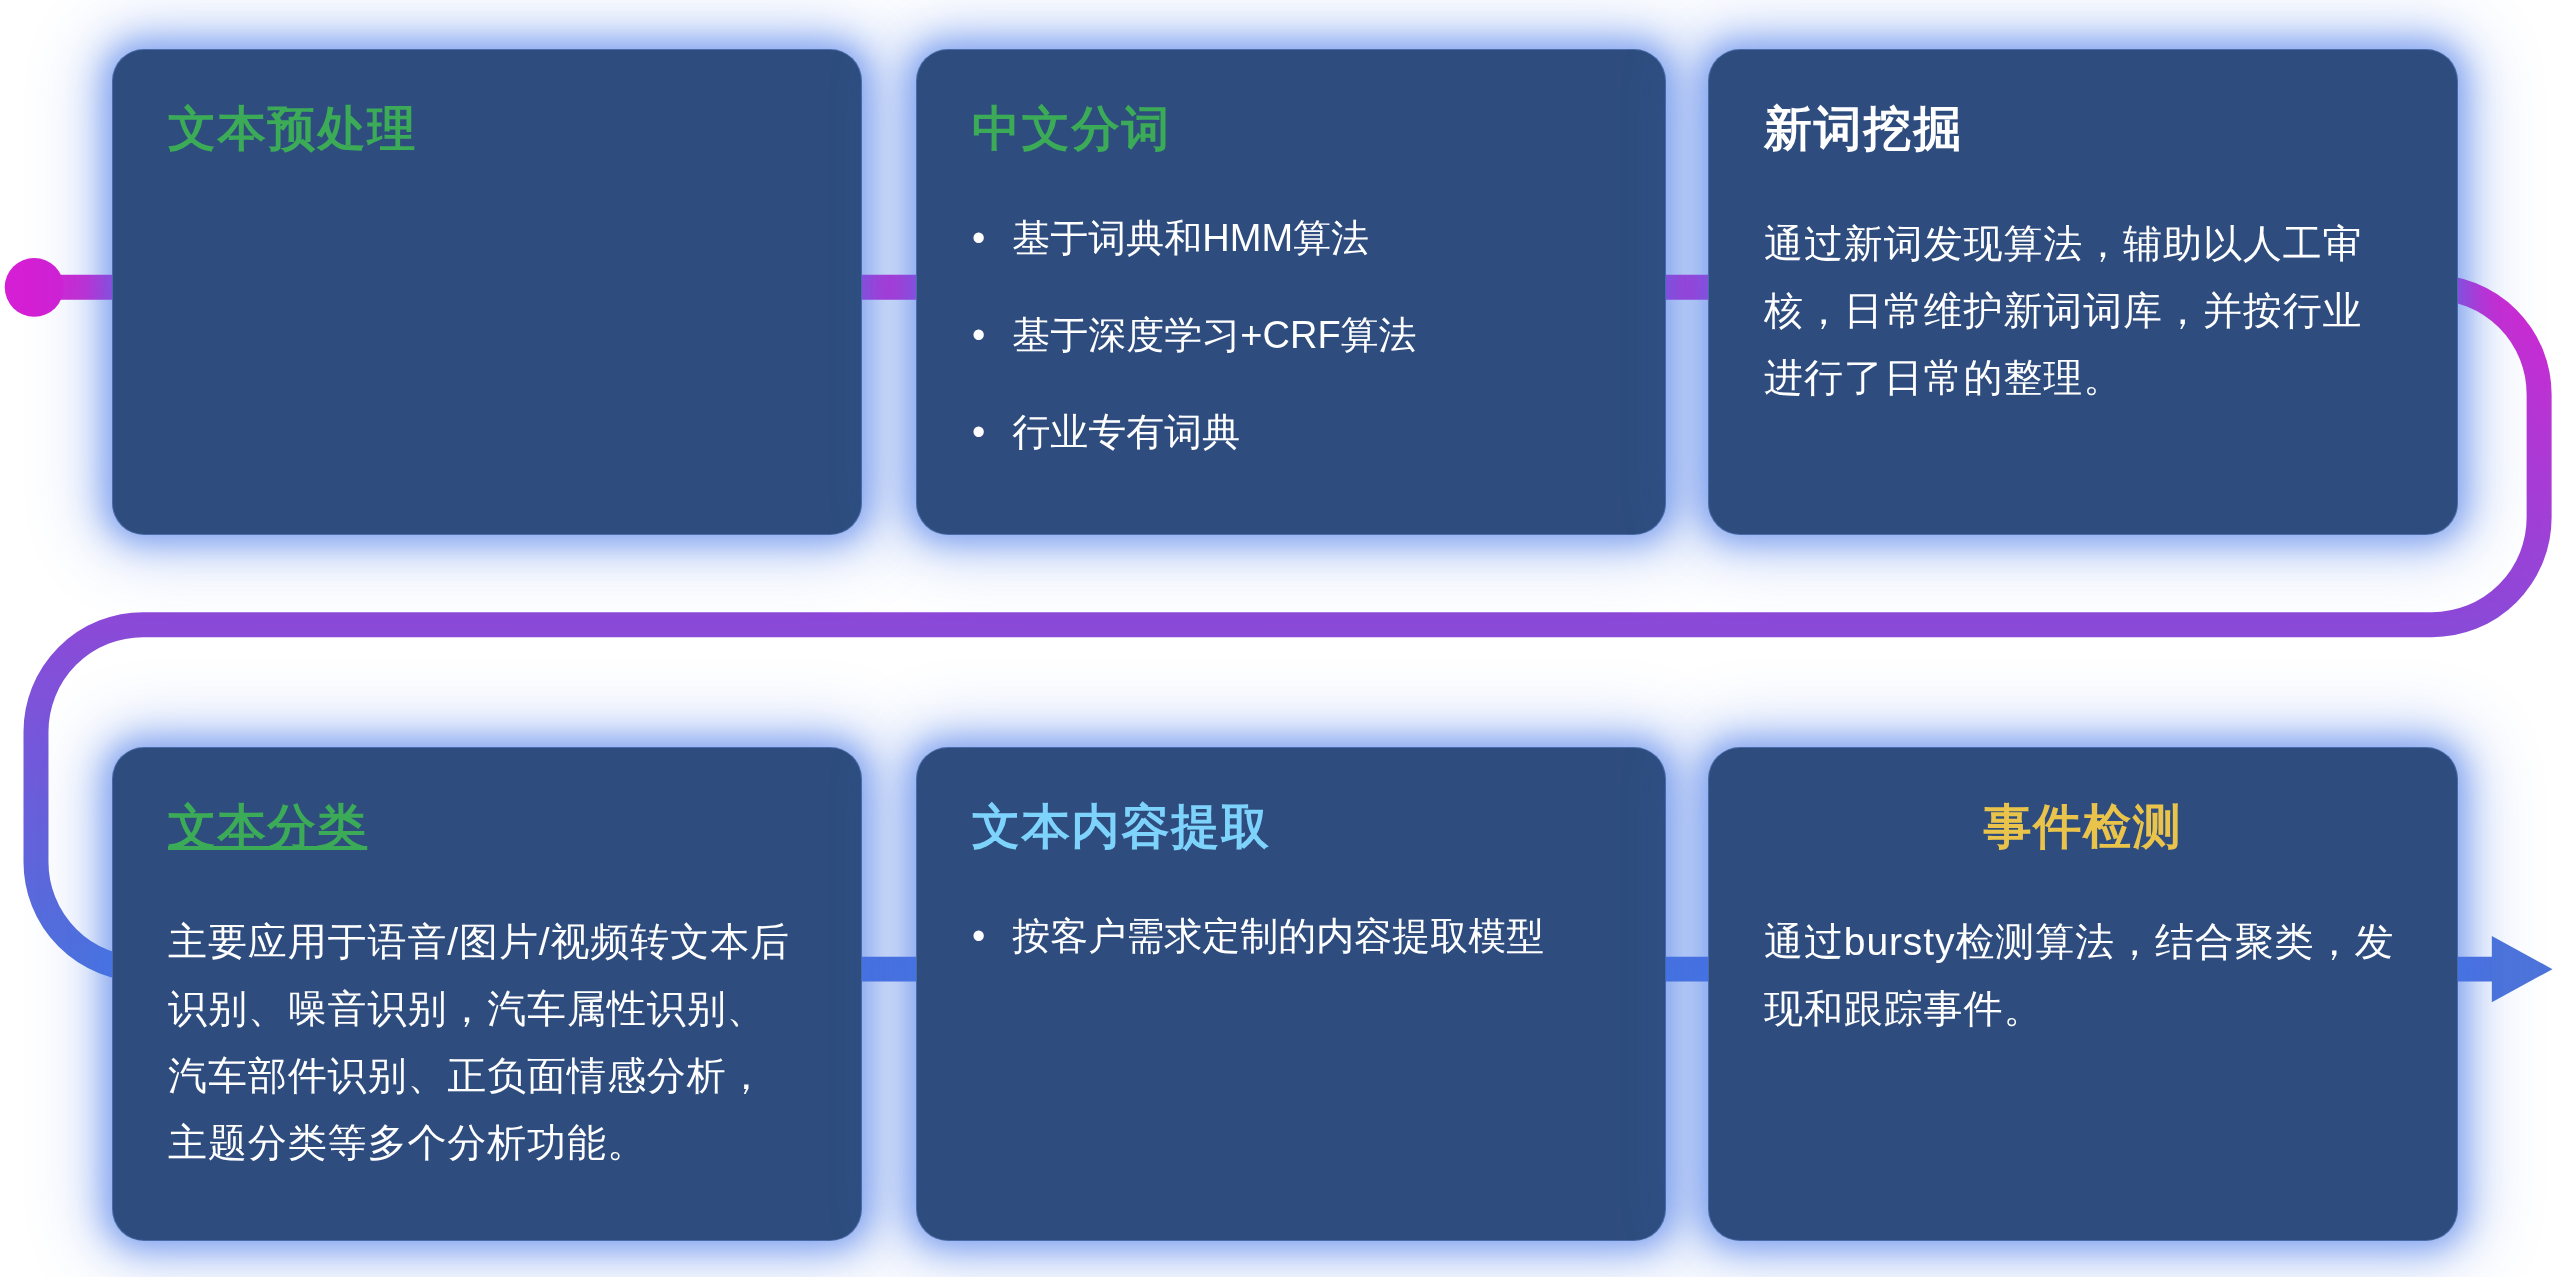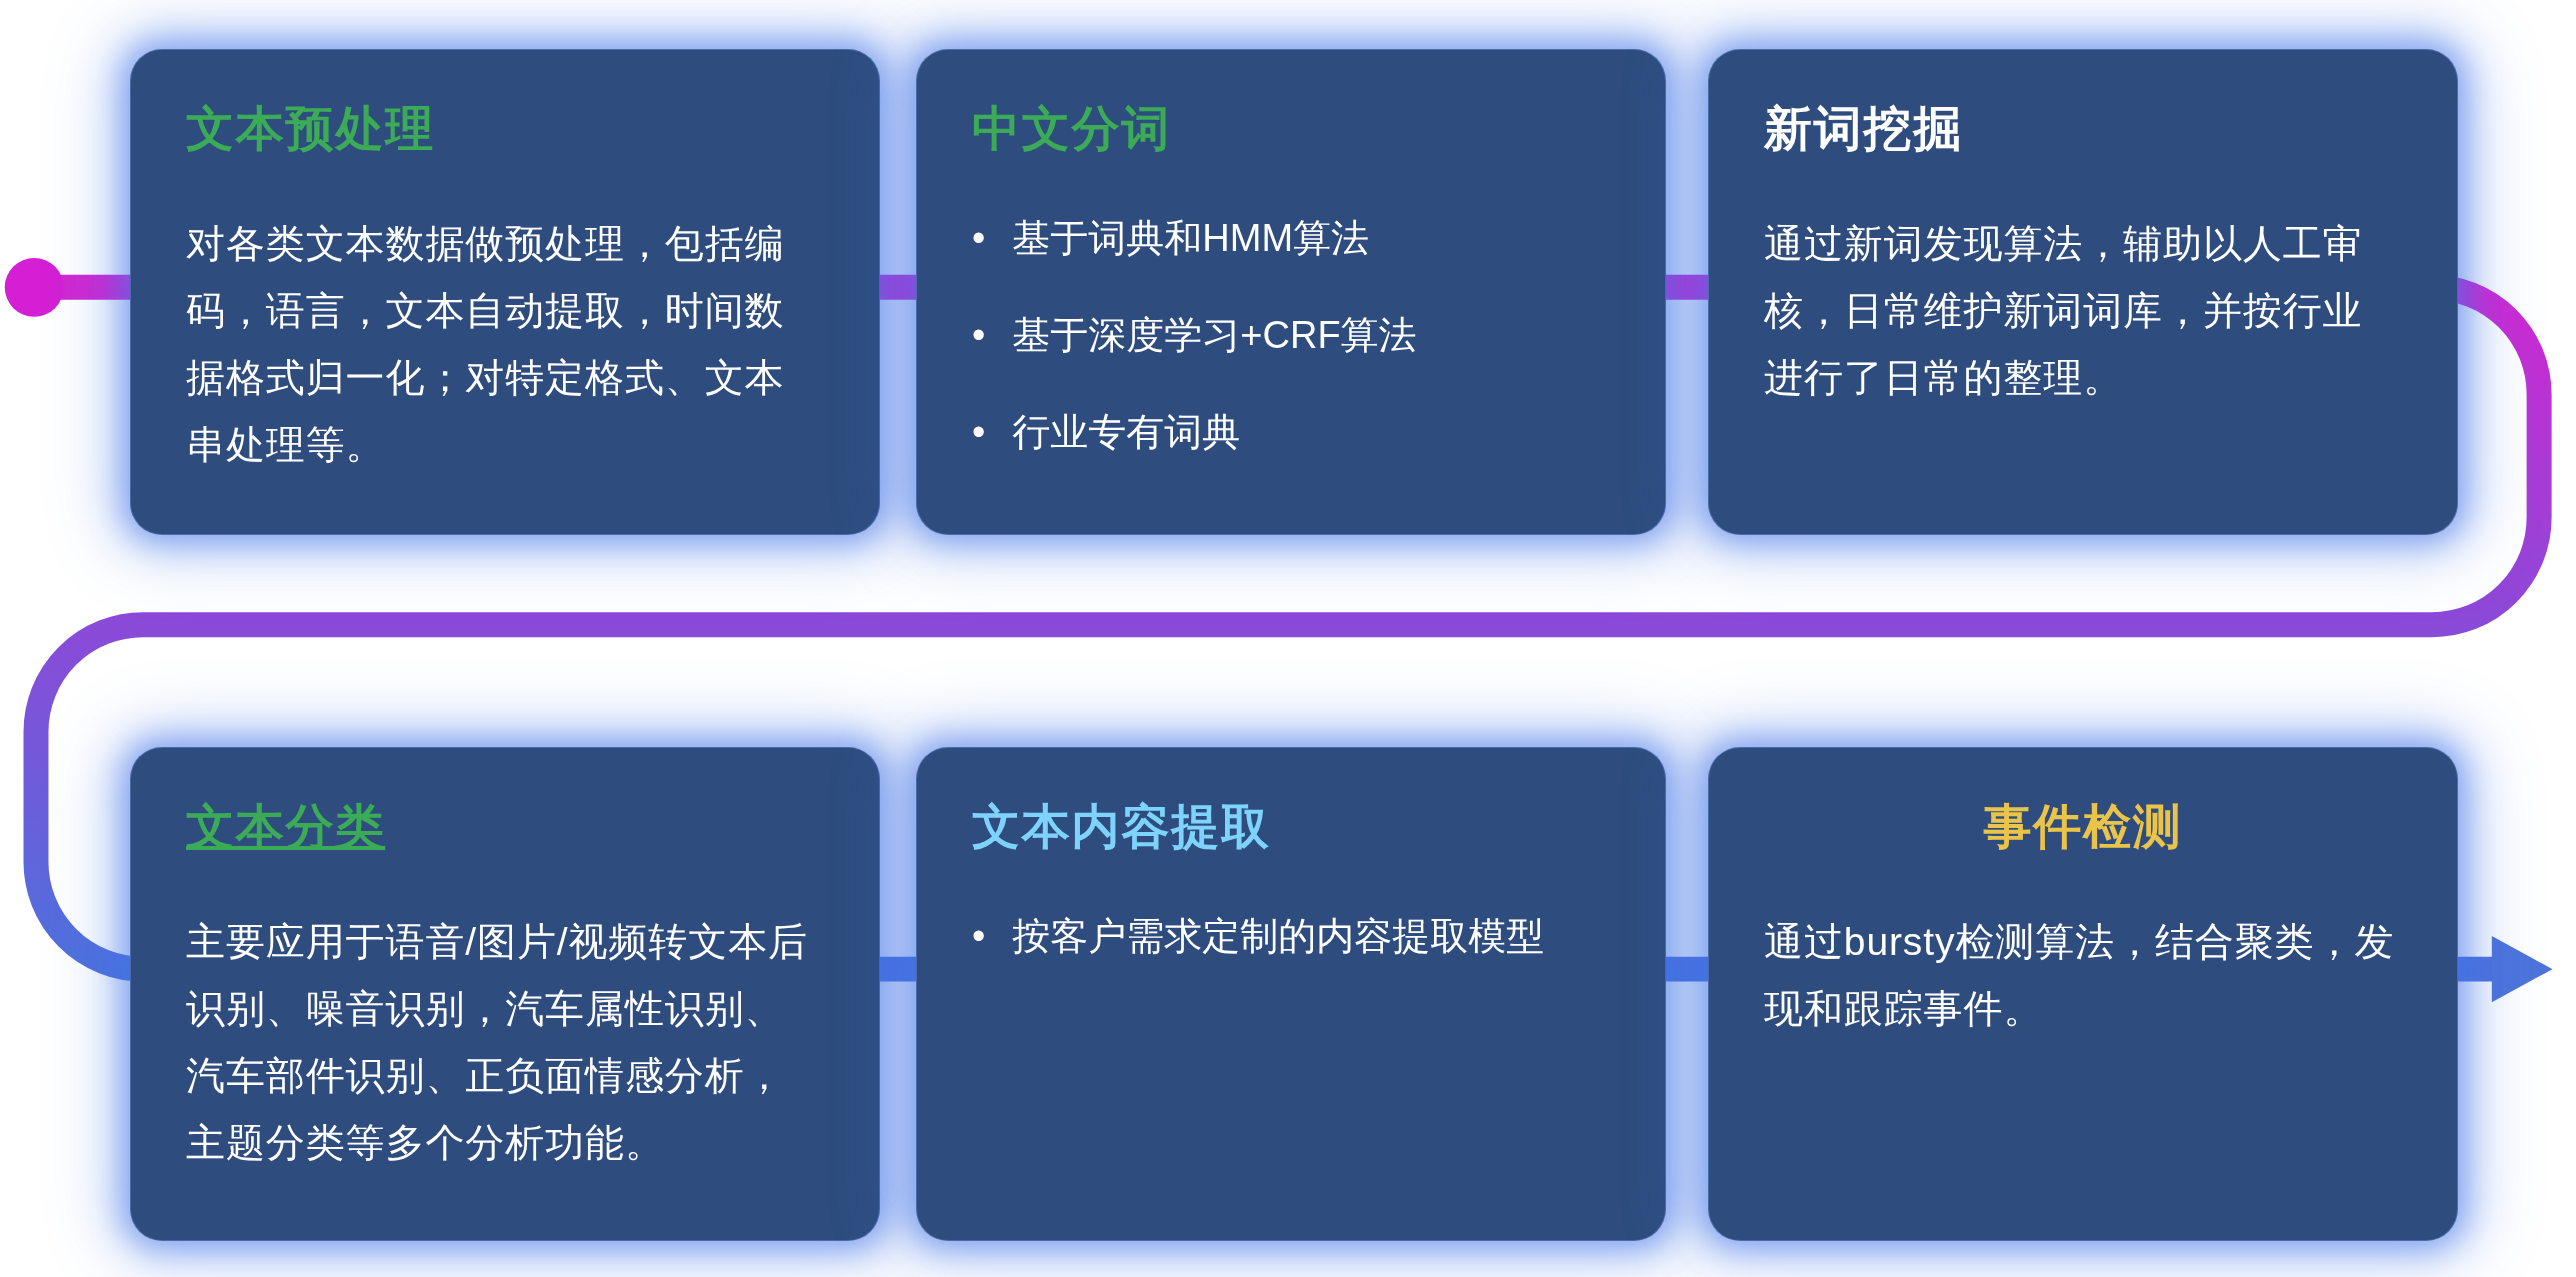--- a/index.html
+++ b/index.html
@@ -25,21 +25,21 @@
     border: 1.8px solid rgba(130, 170, 255, 0.32);
     border-radius: 32px;
     padding: 50px 55px;
     z-index: 1;
     box-shadow:
       0 0 30px 9px rgba(66, 116, 232, 0.55),
       0 0 64px 21.4px rgba(66, 116, 232, 0.28);
   }
   .row1 { top: 49px;  height: 486px; }
   .row2 { top: 747px; height: 494px; }
-  .col1 { left: 130px; }
+  .col1 { left: 112px; }
   .col2 { left: 916px; }
   .col3 { left: 1708px; }
   .card-title {
     margin: 0 0 52px 0;
     font-size: 48px;
     font-weight: bold;
     letter-spacing: 1.8px;
     line-height: 1.2;
   }
   .card-body {
@@ -92,21 +92,20 @@
              A 120 120 0 0 0 40 820
              L 40 966
              A 120 120 0 0 0 160 1086
              L 2798 1086" fill="none" stroke="url(#flowGrad)" stroke-width="28"></path>
     <circle cx="38" cy="322" r="33" fill="#d41fd4"></circle>
     <polygon points="2792,1049 2792,1123 2860,1086" fill="#4d74da"></polygon>
   </svg>
 
   <div class="card row1 col1">
     <h2 class="card-title" style="color: rgb(60, 171, 87);">文本预处理</h2>
-    <p class="card-body">对各类文本数据做预处理，包括编码，语言，文本自动提取，时间数据格式归一化；对特定格式、文本串处理等。</p>
   </div>
 
   <div class="card row1 col2">
     <h2 class="card-title" style="color: rgb(60, 171, 87);">中文分词</h2>
     <ul class="bullet-list">
       <li class="bullet-item">基于词典和HMM算法</li>
       <li class="bullet-item">基于深度学习+CRF算法</li>
       <li class="bullet-item">行业专有词典</li>
     </ul>
   </div>

